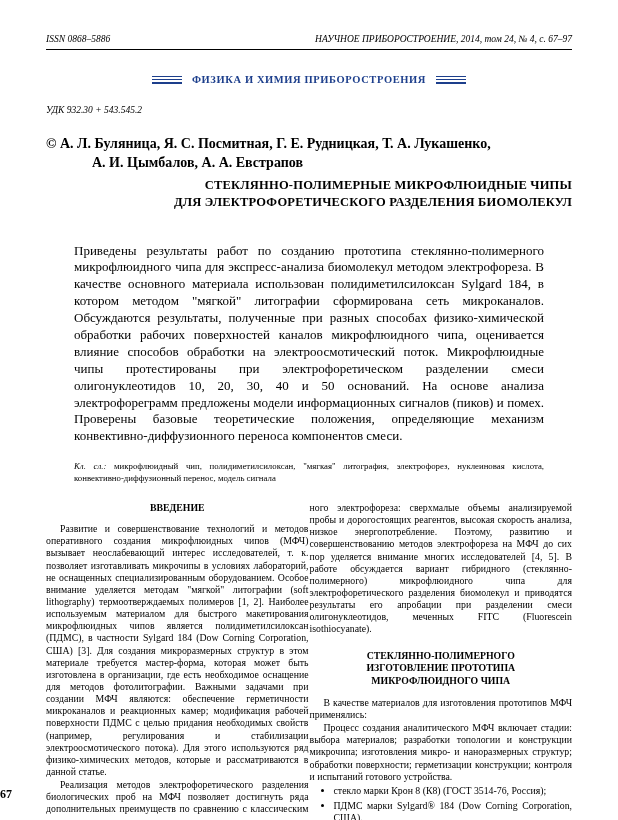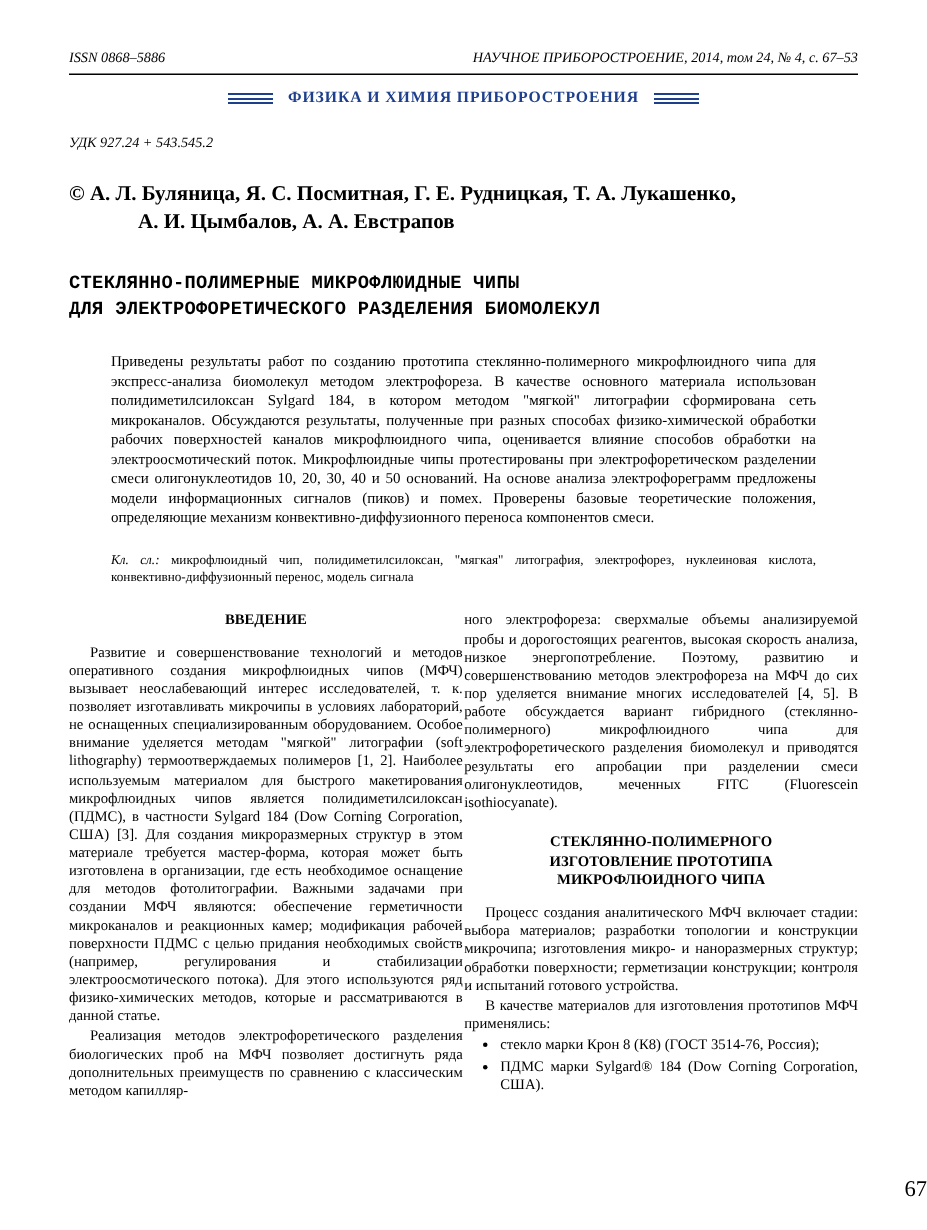--- a/index.html
+++ b/index.html
@@ -14,44 +14,44 @@
   .page { padding:34px 46px 0 46px; }
 
   
   .journal-header {
     display:flex; justify-content:space-between; align-items:center;
     font-style:italic; font-size:9.5px;
     border-bottom:1px solid #000;
     padding-bottom:5px;
   }
   .banner {
-    margin-top:10px;
+    margin-top:24px;
     display:flex; justify-content:center; align-items:center; gap:10px;
   }
   .banner-text {
     color:#1d3f8c;
     font-weight:bold;
     font-size:10.5px;
     letter-spacing:0.6px;
   }
   .ornament {
     display:inline-block; width:30px; height:8px;
     background:repeating-linear-gradient(to bottom, #1d3f8c 0 1.4px, transparent 1.4px 3.1px);
   }
 
   .udk { margin-top:20px; font-style:italic; font-size:9.5px; }
 
   .authors { margin-top:20px; font-weight:bold; font-size:14px; line-height:1.35; }
   .authors .line2 { padding-left:6px;margin-left:40px; }
 
-  .title-block { margin-top:22px; text-align:left; font-weight:bold; font-size:12.5px; line-height:1.35; letter-spacing:0.2px;font-family:Liberation Mono, monospace; }
+  .title-block { margin-top:4px; text-align:right; font-weight:bold; font-size:12.5px; line-height:1.35; letter-spacing:0.2px; }
 
   .abstract {
-    margin:20px 28px 0 28px;
-    font-size:10px; line-height:1.3;
+    margin:32px 28px 0 28px;
+    font-size:13px; line-height:1.3;
     text-align:justify;
   }
   .keywords {
     margin:16px 28px 0 28px;
     font-size:8.8px; line-height:1.3;
     text-align:justify;
   }
   .keywords .kw-label { font-style:italic; }
 
   .columns {
@@ -63,40 +63,40 @@
   .col-heading.multiline { line-height:1.3; margin-top:14px; }
   .col p { text-indent:14px; margin-bottom:0; }
   .col p.no-indent { text-indent:0; }
   .col p + p { margin-top:1px; }
 
   ul.materials { list-style:disc; padding-left:24px; margin-top:2px; }
   ul.materials li { text-align:justify; margin-bottom:3px; }
 
   .page-number {
     position:absolute; bottom:18px; left:0; width:100%;
-    text-align:right; font-size:15px;
+    text-align:left; font-size:12px;font-weight:bold;
   }
 </style>
 </head>
 <body>
 
 <div class="page">
 
   <div class="journal-header">
     <span>ISSN 0868–5886</span>
-    <span>НАУЧНОЕ ПРИБОРОСТРОЕНИЕ, 2014, том 24, № 4, c. 67–53</span>
+    <span>НАУЧНОЕ ПРИБОРОСТРОЕНИЕ, 2014, том 24, № 4, c. 67–97</span>
   </div>
 
   <div class="banner">
     <span class="ornament"></span>
     <span class="banner-text">ФИЗИКА И ХИМИЯ ПРИБОРОСТРОЕНИЯ</span>
     <span class="ornament"></span>
   </div>
 
-  <div class="udk">УДК 927.24 + 543.545.2</div>
+  <div class="udk">УДК 932.30 + 543.545.2</div>
 
   <div class="authors">
     <div class="line1">© А. Л. Буляница, Я. С. Посмитная, Г. Е. Рудницкая, Т. А. Лукашенко,</div>
     <div class="line2">А. И. Цымбалов, А. А. Евстрапов</div>
   </div>
 
   <div class="title-block">
     <div>СТЕКЛЯННО-ПОЛИМЕРНЫЕ МИКРОФЛЮИДНЫЕ ЧИПЫ</div>
     <div>ДЛЯ ЭЛЕКТРОФОРЕТИЧЕСКОГО РАЗДЕЛЕНИЯ БИОМОЛЕКУЛ</div>
   </div>
@@ -115,22 +115,22 @@
       <p>Реализация методов электрофоретического разделения биологических проб на МФЧ позволяет достигнуть ряда дополнительных преимуществ по сравнению с классическим методом капилляр-</p>
     </div>
 
     <div class="col">
       <p class="no-indent">ного электрофореза: сверхмалые объемы анализируемой пробы и дорогостоящих реагентов, высокая скорость анализа, низкое энергопотребление. Поэтому, развитию и совершенствованию методов электрофореза на МФЧ до сих пор уделяется внимание многих исследователей [4, 5]. В работе обсуждается вариант гибридного (стеклянно-полимерного) микрофлюидного чипа для электрофоретического разделения биомолекул и приводятся результаты его апробации при разделении смеси олигонуклеотидов, меченных FITC (Fluorescein isothiocyanate).</p>
       <div class="col-heading multiline">
         <div>СТЕКЛЯННО-ПОЛИМЕРНОГО</div>
         <div>ИЗГОТОВЛЕНИЕ ПРОТОТИПА</div>
         <div>МИКРОФЛЮИДНОГО ЧИПА</div>
       </div>
+      <p>В качестве материалов для изготовления прототипов МФЧ применялись:</p>
       <p>Процесс создания аналитического МФЧ включает стадии: выбора материалов; разработки топологии и конструкции микрочипа; изготовления микро- и наноразмерных структур; обработки поверхности; герметизации конструкции; контроля и испытаний готового устройства.</p>
-      <p>В качестве материалов для изготовления прототипов МФЧ применялись:</p>
       <ul class="materials">
         <li>стекло марки Крон 8 (К8) (ГОСТ 3514-76, Россия);</li>
         <li>ПДМС марки Sylgard® 184 (Dow Corning Corporation, США).</li>
       </ul>
     </div>
 
   </div>
 
 </div>
 

